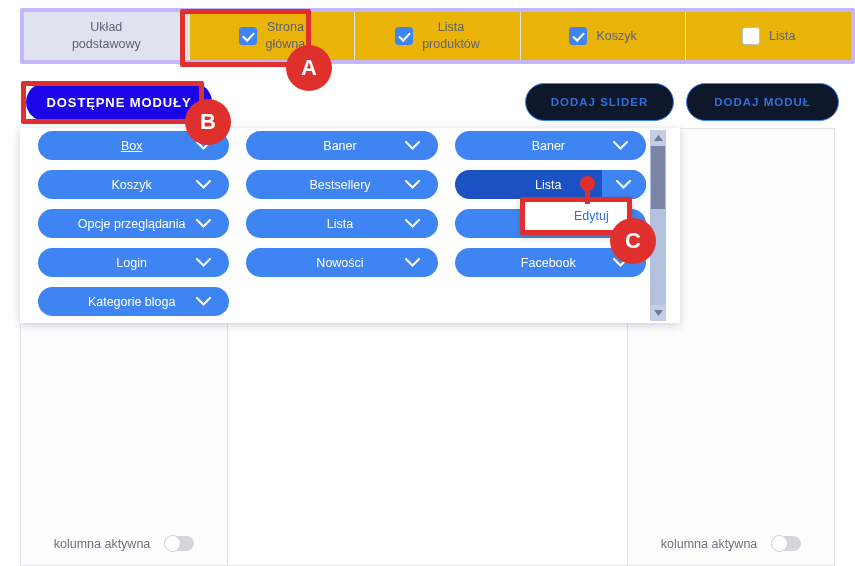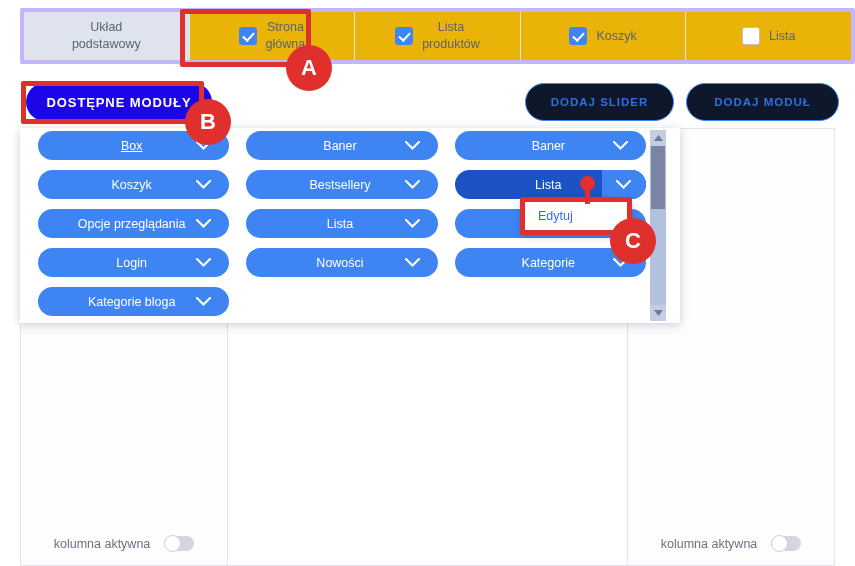--- a/index.html
+++ b/index.html
@@ -206,21 +206,21 @@
     position: absolute;
     left: 521px; top: 198px;
     width: 110px; height: 36px;
     background: #ffffff;
     box-shadow: 0 2px 7px rgba(20,30,60,.28);
     display: flex; align-items: center;
     z-index: 40;
   }
   #ctx-menu .item {
     font-size: 12.5px; color: #2f6fdd;
-    padding-left: 17px; cursor: pointer;
+    padding-left: 17px; cursor: pointer; margin-left: 36px;
   }
 
   
   .anno-box {
     position: absolute;
     border: 5px solid #e0302e;
     border-radius: 2px;
     z-index: 60;
     pointer-events: none;
   }
@@ -400,21 +400,21 @@
       </div>
       <div class="mod-btn">
         <span class="mtext">Nowości</span>
         <span class="chev">
           <svg width="15" height="9" viewBox="0 0 15 9">
             <path d="M1 1 L7.5 7.5 L14 1" stroke="#ffffff" stroke-width="2.1" fill="none" stroke-linecap="round"></path>
           </svg>
         </span>
       </div>
       <div class="mod-btn">
-        <span class="mtext">Kategorie</span>
+        <span class="mtext">Facebook</span>
         <span class="chev">
           <svg width="15" height="9" viewBox="0 0 15 9">
             <path d="M1 1 L7.5 7.5 L14 1" stroke="#ffffff" stroke-width="2.1" fill="none" stroke-linecap="round"></path>
           </svg>
         </span>
       </div>
       <div class="mod-btn">
         <span class="mtext">Kategorie bloga</span>
         <span class="chev">
           <svg width="15" height="9" viewBox="0 0 15 9">

